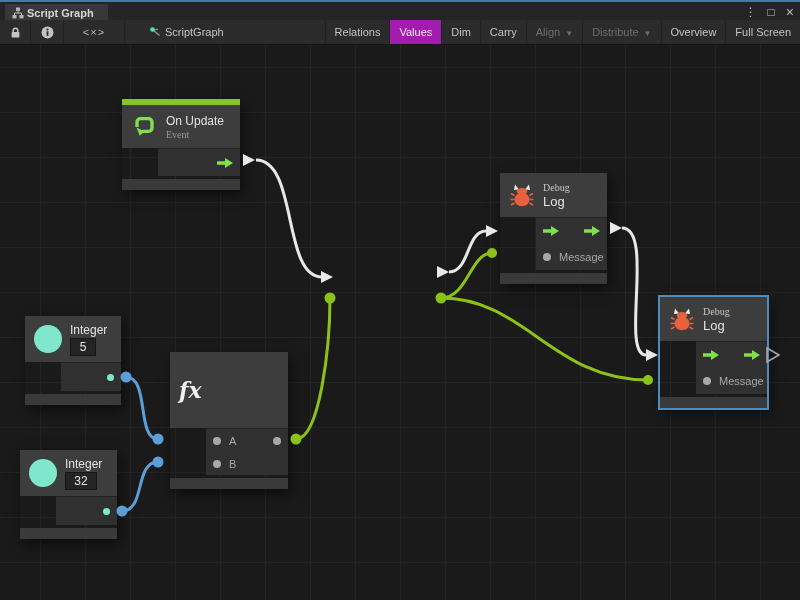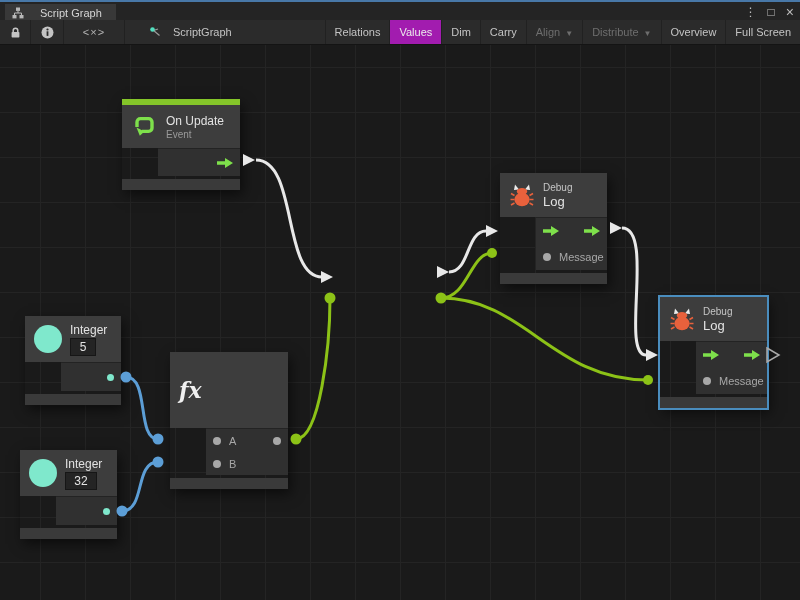--- a/index.html
+++ b/index.html
@@ -3,21 +3,21 @@
 <meta charset="utf-8">
 <style>
   html,body{margin:0;padding:0;}
   body{width:800px;height:600px;overflow:hidden;background:#191919;
        font-family:"Liberation Sans",sans-serif;-webkit-font-smoothing:antialiased;position:relative;}
 
   
   #titlebar{position:absolute;left:0;top:0;width:800px;height:20px;background:#242424;
             border-top:2px solid #4878a8;box-sizing:border-box;}
   .tab{position:absolute;left:5px;top:2px;height:18px;background:#383838;display:flex;
-       align-items:center;gap:16px;padding:0 14px 0 7px;}
+       align-items:center;gap:3px;padding:0 14px 0 7px;font-weight:bold;}
   .tab-label{font-size:11px;color:#d6d6d6;}
   .win-controls{position:absolute;right:6px;top:1px;height:18px;display:flex;align-items:center;
                 gap:11px;color:#bdbdbd;font-size:12px;}
   .win-controls span{cursor:default;line-height:18px;}
 
   
   #toolbar{position:absolute;left:0;top:20px;width:800px;height:25px;background:#2b2b2b;
            border-bottom:1px solid #141414;box-sizing:border-box;display:flex;align-items:stretch;
            font-size:11px;color:#c4c4c4;}
   .tseg{display:flex;align-items:center;justify-content:center;padding:0 8px;border-right:1px solid #212121;}
@@ -42,21 +42,21 @@
   .node{position:absolute;z-index:3;box-shadow:3px 5px 12px rgba(0,0,0,.55);}
   .node.sel-red{outline:2px solid #e2584b;}
   .node.sel-blue{outline:2px solid #4a8dbe;}
   .accent-bar{height:6px;background:#84c529;}
   .node-header{background:#3d3d3d;display:flex;align-items:center;gap:8px;padding:0 9px;box-sizing:border-box;}
   .node-ports{background:#303030;border-top:1px solid #232323;margin-left:36px;}
   .port-row{height:26px;display:flex;align-items:center;justify-content:space-between;padding:0 7px;}
   .port-left{display:flex;align-items:center;gap:8px;}
   .node-footer{height:11px;background:#3a3a3a;margin-top:3px;}
   .ntitle{font-size:12px;color:#e2e2e2;}
-  .nsub{font-size:10px;color:#9a9a9a;}
+  .nsub{font-size:10px;color:#9a9a9a;font-family:Liberation Serif, serif;}
   .hcol{display:flex;flex-direction:column;justify-content:center;gap:1px;}
   .vdot{width:8px;height:8px;border-radius:50%;background:#a8a8a8;}
   .tealdot{width:7px;height:7px;border-radius:50%;background:#7fe8cc;}
   .plabel{font-size:11px;color:#a8a8a8;}
   .field{background:#242424;border:1px solid #161616;color:#e4e4e4;font-size:12px;
          padding:0 5px;line-height:16px;display:inline-block;}
   .expr-field{font-size:10.5px;padding:1px 3px;line-height:13px;}
   .mini-field{font-size:11px;padding:0 5px;line-height:14px;}
   .teal-circle{width:28px;height:28px;border-radius:50%;background:#7fe8cc;flex:none;}
   .fx{font-family:"DejaVu Serif",serif;font-style:italic;font-weight:bold;font-size:22px;color:#f0f0f0;line-height:1;}
@@ -92,21 +92,21 @@
   <div class="tseg" style="width:16px;">
     <svg width="13" height="13" viewBox="0 0 13 13">
       <circle cx="6.5" cy="6.5" r="6" fill="#c4c4c4"></circle>
       <rect x="5.6" y="5.3" width="1.8" height="4.6" fill="#2b2b2b"></rect>
       <circle cx="6.5" cy="3.5" r="1.1" fill="#2b2b2b"></circle>
     </svg>
   </div>
   <div class="tseg" style="width:44px;">
     <span class="code-glyph">&lt;×&gt;</span>
   </div>
-  <div class="tseg noborder" style="margin-left:16px;gap:10px;">
+  <div class="tseg noborder" style="margin-left:16px;gap:2px;">
     <svg width="14" height="14" viewBox="0 0 14 14">
       <path d="M4,5 L10.5,10.5 M4.5,5.5 L9,4" stroke="#9a9a9a" stroke-width="1.2" fill="none"></path>
       <circle cx="3.5" cy="4.5" r="2.3" fill="#53e0c0"></circle>
     </svg>
     <span>ScriptGraph</span>
   </div>
   <div class="right-group">
     <div class="tbtn">
         <span>Relations</span>
       </div>

